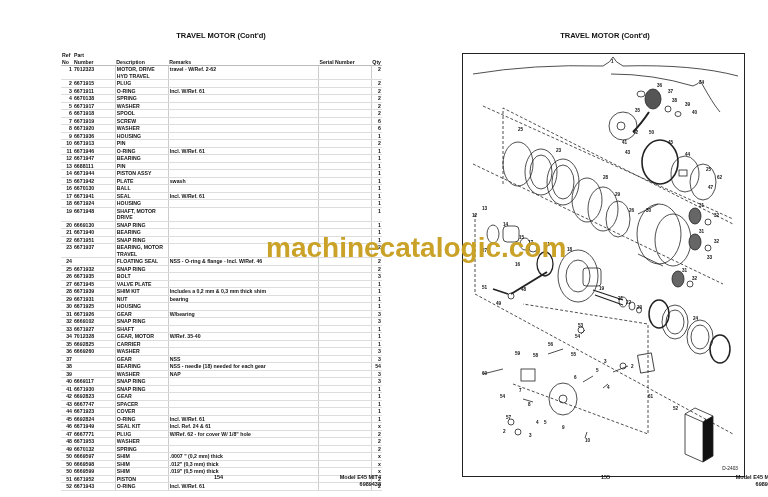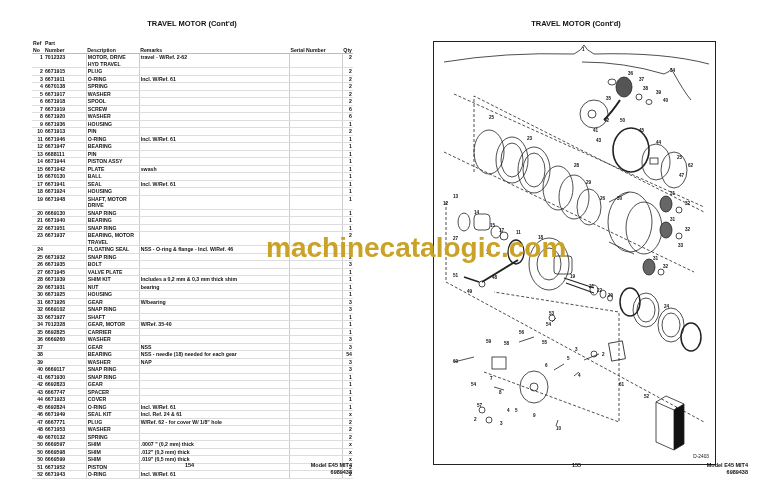--- a/index.html
+++ b/index.html
@@ -1,17 +1,17 @@
 <!DOCTYPE html>
 <html><head>
 <meta charset="utf-8">
 <style>
   html,body{margin:0;padding:0;background:#fff;}
   body{width:768px;height:497px;position:relative;overflow:hidden;font-family:"Liberation Sans",sans-serif;color:#111;}
-  .page{position:absolute;top:0;height:417px;width:384px;}
+  .page{position:absolute;top:12px;height:417px;width:384px;margin-left:29px;}
   .left{left:0;}
   .right{left:384px;}
   .title{position:absolute;top:19px;left:0;width:100%;text-align:center;font-weight:bold;font-size:7.5px;}
   table.parts{position:absolute;left:32px;top:40px;width:321px;border-collapse:collapse;font-size:5.2px;line-height:6.5px;}
   table.parts th{font-weight:bold;text-align:left;vertical-align:bottom;padding:0 1px;border-bottom:1px solid #bbb;}
   table.parts td{padding:0 1px;border-bottom:1px solid #ddd;vertical-align:top;font-weight:bold;}
   table.parts td.ref{text-align:right;width:10px;}
   table.parts td.part{width:40px;border-right:1px solid #ccc;}
   table.parts td.desc{width:50px;}
   table.parts td.rem{width:148px;border-left:1px solid #ccc;font-weight:bold;}

